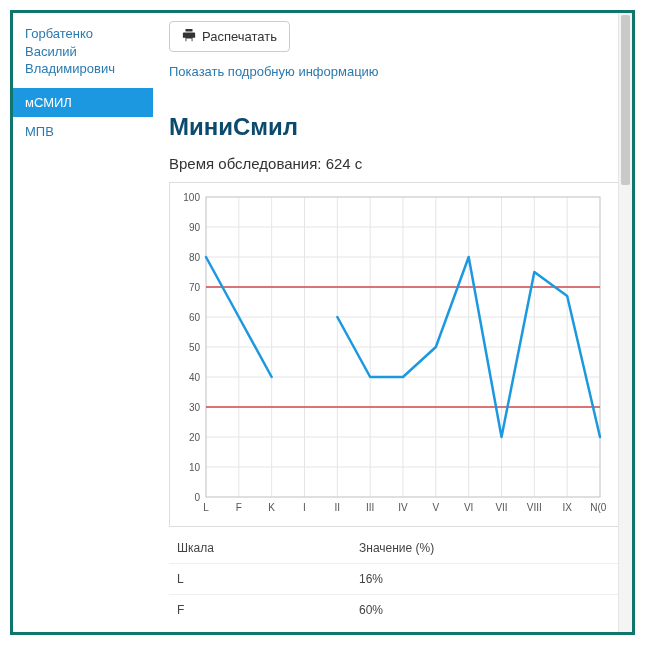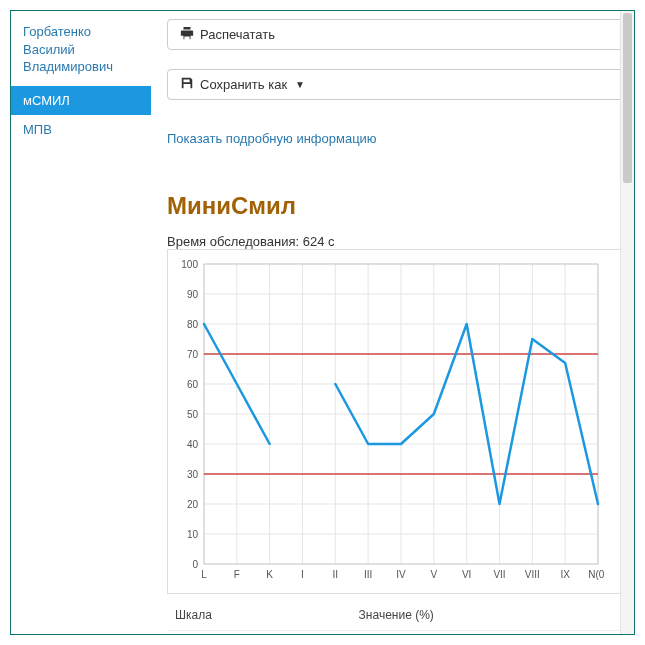--- a/index.html
+++ b/index.html
@@ -10,21 +10,21 @@
     color: #333;
     background: #fff;
     width: 645px;
     height: 645px;
     overflow: hidden;
     position: relative;
   }
   .frame {
     position: absolute;
     left: 10px; top: 10px; right: 10px; bottom: 10px;
-    border: 1px solid #0f766e;
+    border: 3px solid #0f766e;
     display: flex;
   }
   .sidebar {
     width: 140px;
     background: #fff;
     padding: 8px 0;
     flex-shrink: 0;
   }
   .person {
     color: #2a7ab0;
@@ -45,23 +45,22 @@
     padding-left: 12px;
   }
   .main {
     flex: 1;
     padding: 8px 8px 0 16px;
     overflow: hidden;
     position: relative;
   }
   .toolbar {
     display: flex;
-    gap: 19px;
+    gap: 3px;
     margin-bottom: 12px;
-    flex-direction: column;
   }
   .btn {
     display: inline-flex;
     align-items: center;
     gap: 6px;
     padding: 6px 12px;
     border: 1px solid #ccc;
     border-radius: 4px;
     background: #fff;
     color: #333;
@@ -74,28 +73,29 @@
   }
   .spacer { flex: 1; }
   .link {
     color: #2a7ab0;
     cursor: pointer;
     font-size: 13px;
     display: inline-block;
     margin-bottom: 28px;
   }
   h1.page-title {
-    margin: 18px 0 14px 0;
+    margin: 6px 0 14px 0;
     font-size: 24px;
     font-weight: 700;
-    color: #a16207;
+    color: #0c4a6e;
   }
   .meta {
-    font-size: 13px;
+    font-size: 15px;
     color: #333;
+    margin-bottom: 10px;
   }
   .chart-box {
     border: 1px solid #ddd;
     padding: 6px 10px 4px 6px;
     background: #fff;
   }
   .table {
     margin-top: 6px;
     width: 100%;
     border-collapse: collapse;
@@ -138,27 +138,20 @@
       </nav>
   </aside>
 
   <section class="main">
     <div class="toolbar">
       <button class="btn">
         <span><svg width="14" height="14" viewBox="0 0 16 16">
               <path fill="#333" d="M4 1h8v3H4zM2 5h12a1 1 0 0 1 1 1v5h-3v4H4v-4H1V6a1 1 0 0 1 1-1zm3 7v3h6v-3H5z"></path>
             </svg></span>
         <span>Распечатать</span>
-      </button>
-      <button class="btn">
-        <span><svg width="14" height="14" viewBox="0 0 16 16">
-              <path fill="#333" d="M2 2h10l2 2v10H2V2zm2 2v3h7V4H4zm0 5v5h8V9H4z"></path>
-            </svg></span>
-        <span>Сохранить как</span>
-        <span class="caret">▼</span>
       </button>
       <span class="spacer"></span>
     </div>
 
     <a class="link">Показать подробную информацию</a>
     <h1 class="page-title">МиниСмил</h1>
     <div class="meta">Время обследования: 624 с</div>
 
     <div class="chart-box">
       <svg id="chart" width="430" height="330">

